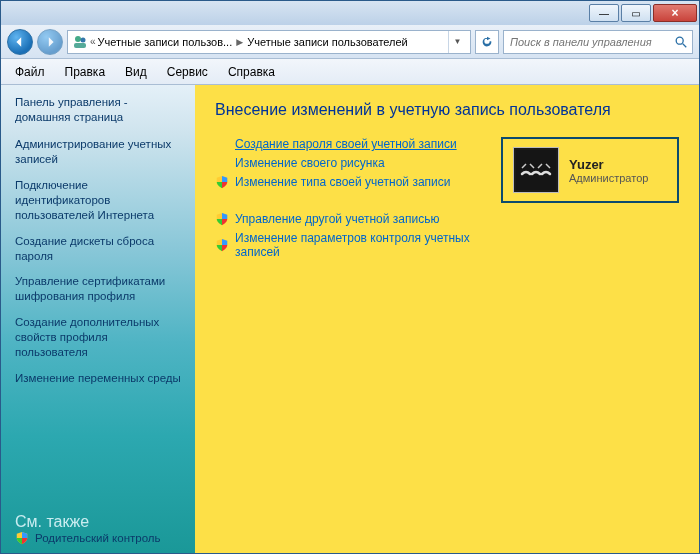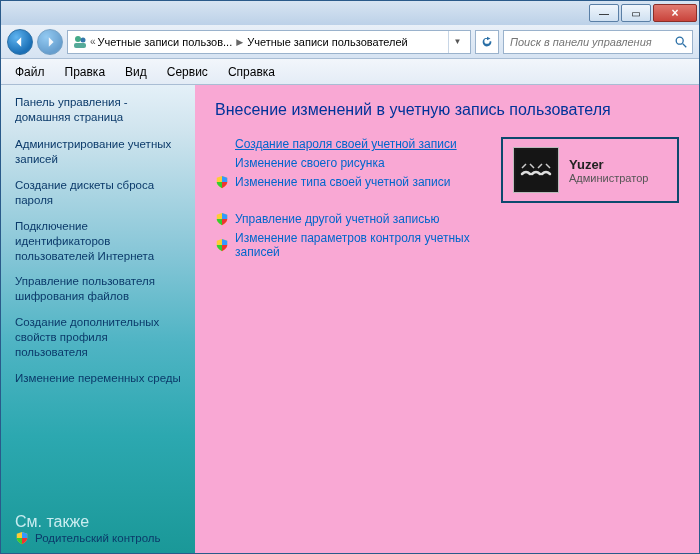--- a/index.html
+++ b/index.html
@@ -166,21 +166,21 @@
   }
   .shield {
     width: 14px; height: 14px;
     display: inline-block;
     flex-shrink: 0;
   }
   .shield svg { width: 14px; height: 14px; display: block; }
   .main {
     flex: 1;
     padding: 16px 20px;
-    background: #f9a8d4;
+    background: #fde047;
     overflow: auto;
   }
   .main h1 {
     font-size: 16px;
     font-weight: normal;
     color: #003399;
     margin: 0 0 18px 0;
   }
   .content-row {
     display: flex;
@@ -283,23 +283,23 @@
     <div class="menu-item">Вид</div>
     <div class="menu-item">Сервис</div>
     <div class="menu-item">Справка</div>
   </div>
 
   <div class="body">
     <div class="sidebar">
       <div class="home">Панель управления - домашняя страница</div>
       <div class="nav-links">
         <div class="nav-link">Администрирование учетных записей</div>
+        <div class="nav-link">Подключение идентификаторов пользователей Интернета</div>
         <div class="nav-link">Создание дискеты сброса пароля</div>
-        <div class="nav-link">Подключение идентификаторов пользователей Интернета</div>
-        <div class="nav-link">Управление пользователя шифрования файлов</div>
+        <div class="nav-link">Управление сертификатами шифрования профиля</div>
         <div class="nav-link">Создание дополнительных свойств профиля пользователя</div>
         <div class="nav-link">Изменение переменных среды</div>
       </div>
       <div class="see-also">См. также</div>
       <div class="bottom-link">
         <span class="shield">
           <svg viewBox="0 0 16 16">
               <path d="M8 1 L14 3 V8 C14 12 8 15 8 15 C8 15 2 12 2 8 V3 Z" fill="#fc3"></path>
               <path d="M8 1 L14 3 V8 H8 Z" fill="#39f"></path>
               <path d="M8 8 H14 C14 12 8 15 8 15 Z" fill="#e33"></path>

